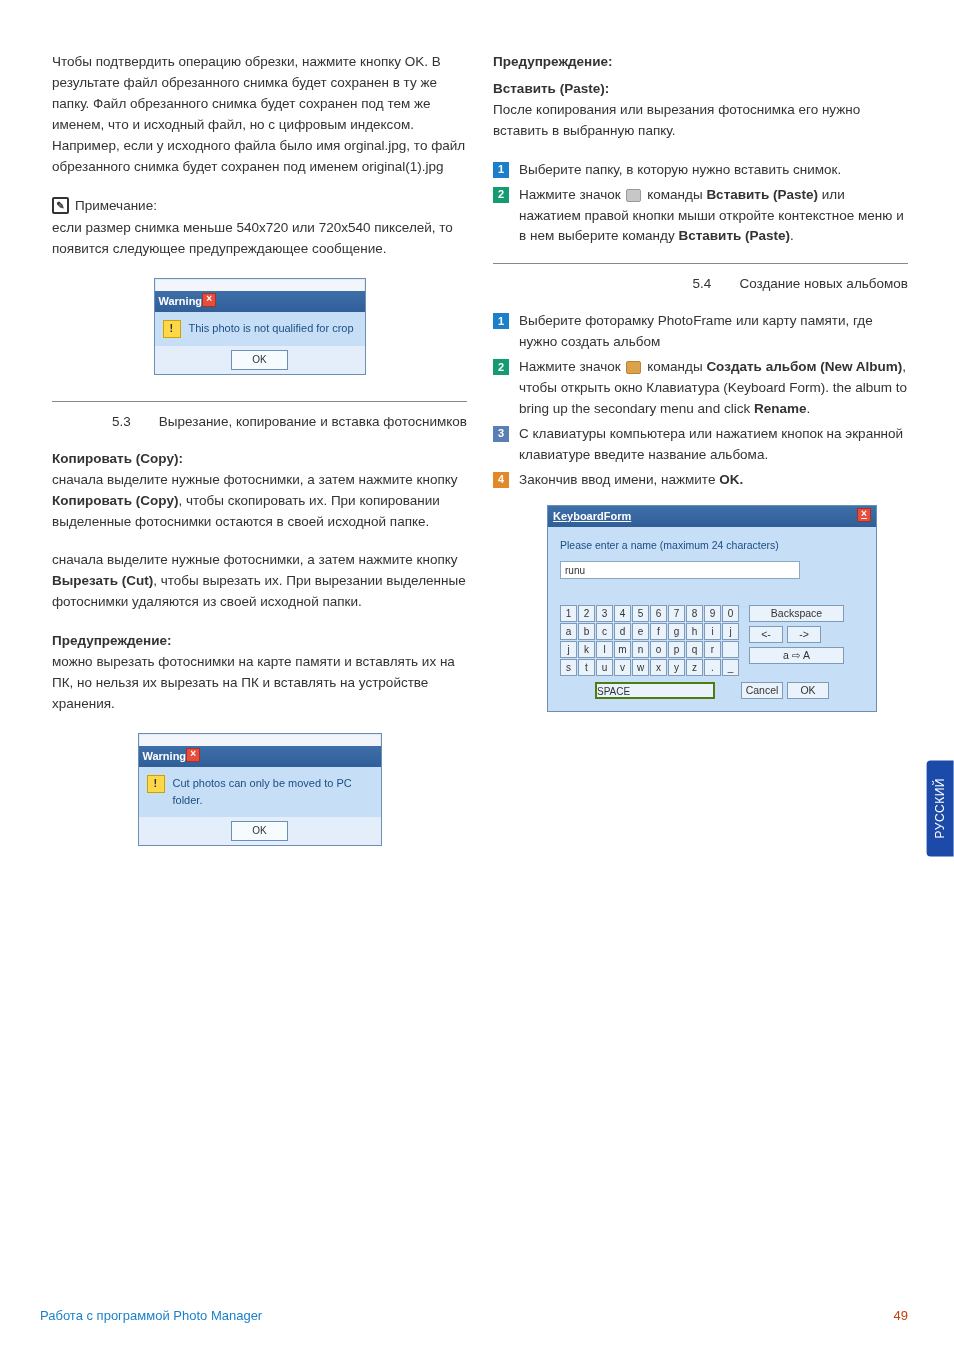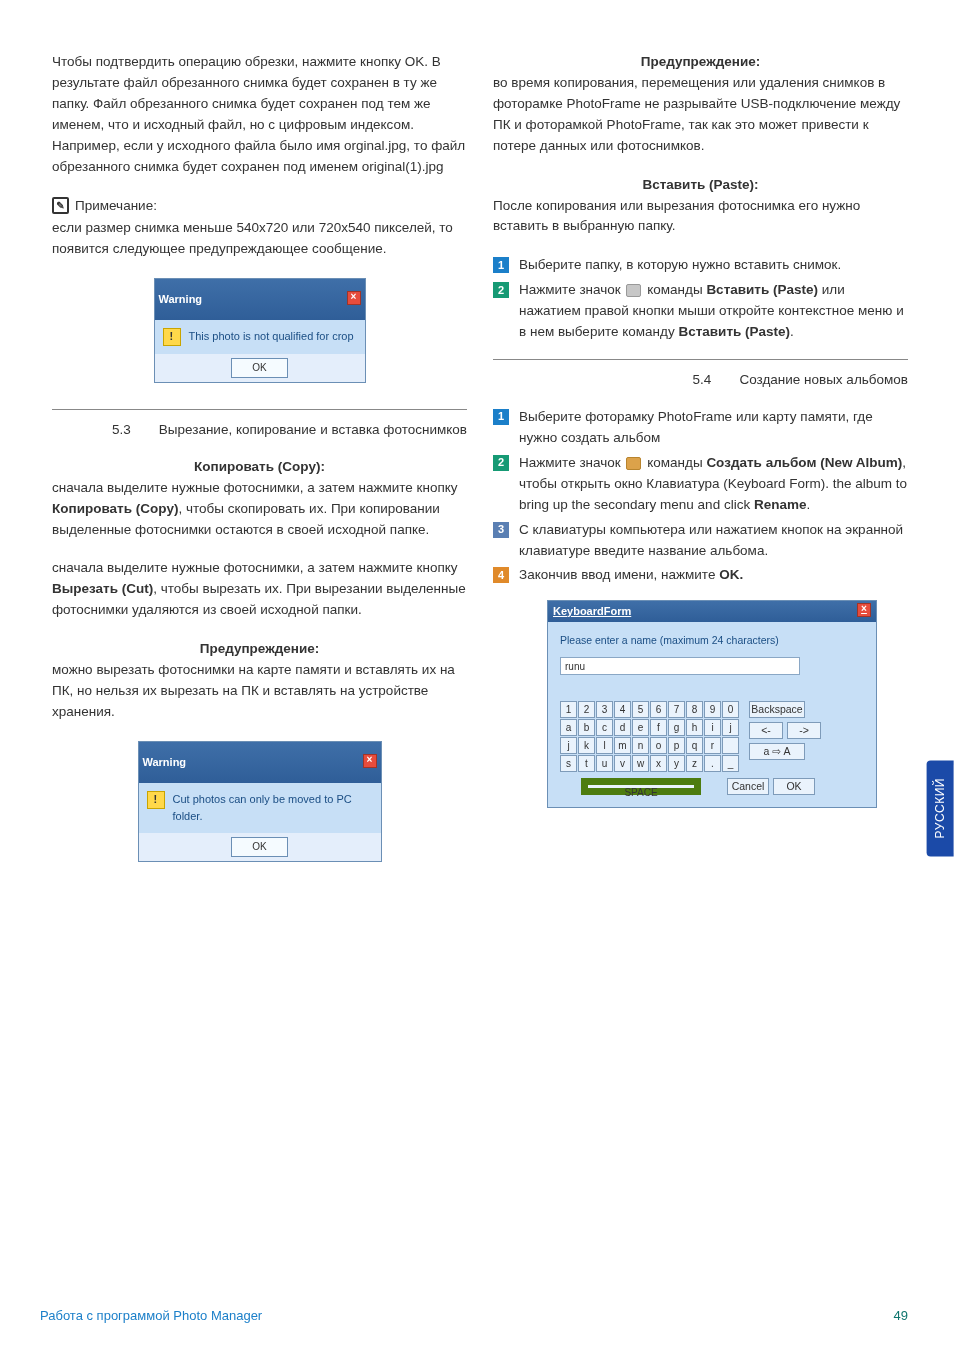--- a/index.html
+++ b/index.html
@@ -10,21 +10,21 @@
     color: #333;
     background: #fff;
     width: 954px;
     height: 1354px;
     position: relative;
     padding: 52px 46px 40px 52px;
   }
   .columns { display: flex; gap: 26px; }
   .col { flex: 1; min-width: 0; }
   .para { margin-bottom: 18px; }
-  .bold { font-weight: 700; text-align: center; }
+  .bold { font-weight: 700; }
   .note-row { display: flex; align-items: center; gap: 6px; margin-bottom: 2px; margin-top: 6px; }
   .note-icon {
     width: 17px; height: 17px; border: 2.2px solid #333; border-radius: 2px;
     display:inline-flex; align-items:center; justify-content:center;
     font-size:10px; font-weight:700;
   }
   .section-hdr { display: flex; gap: 28px; font-weight: 400; margin: 10px 0 16px; justify-content: flex-end; }
   .section-num { flex-shrink: 0; }
   .rule { border: none; border-top: 1px solid #888; margin: 26px 0 10px; }
   .rule2 { border: none; border-top: 1px solid #888; margin: 16px 0 10px; }
@@ -42,57 +42,57 @@
   .step-body { flex: 1; }
   .inline-icon {
     display: inline-block; width: 15px; height: 13px; background: #c7c7c7;
     border: 1px solid #999; border-radius: 2px; vertical-align: middle;
     margin: 0 2px;
   }
   .inline-icon.add { background: #dca24a; border-color:#b8842e; }
 
   
   .dlg { width: 212px; border: 1px solid #6b8fb5; background: #f2f6fb; font-size: 11px; margin: 6px auto 18px; box-shadow: 0 0 0 1px #dfe8f3 inset; }
-  .dlg-title { background: linear-gradient(#3f6fa8,#2f5e98); color:#fff; padding:12px 4px; display:flex; justify-content:space-between; font-weight:700; }
+  .dlg-title { background: linear-gradient(#3f6fa8,#2f5e98); color:#fff; padding:2px 4px; display:flex; font-weight:700;margin-top:12px; }
   .dlg-close { width:14px; height:14px; background:#e74c3c; color:#fff; border:1px solid #a03428; font-size:10px; line-height:1; text-align:center; }
   .dlg-body { background: #c7dff6; padding: 8px; color:#1b4e84; display:flex; gap:8px; align-items:flex-start;}
   .dlg-warn { width:18px; height:18px; background:#ffd84a; border:1px solid #c9a400; position:relative; flex-shrink:0;}
   .dlg-warn::after{content:"!"; position:absolute; left:6px; top:-1px; font-weight:700; color:#333;}
   .dlg-foot { text-align:center; padding:4px; background:#e4eefb;}
   .dlg-btn { display:inline-block; padding:1px 20px; border:1px solid #6b8fb5; background:#f5fbff; font-size:10px;}
 
   
   .kb { width: 330px; border:1px solid #6b8fb5; background:#f3f7fb; font-size:10.5px; margin: 10px 0 0 54px; }
   .kb-title { background: linear-gradient(#3f6fa8,#2f5e98); color:#fff; padding:2px 5px; display:flex; justify-content:space-between; font-weight:700; font-size:11px;text-decoration:underline;}
   .kb-inner { padding:10px 12px 12px; background:#c7dff6; }
   .kb-prompt { margin-bottom:8px; color:#1b4e84; }
   .kb-input { width:240px; height:18px; background:#fff; border:1px solid #8aa7c5; padding:1px 4px; font-size:10px; margin-bottom:26px;}
   .kb-rows { display:flex; gap:10px; align-items:flex-start;}
   .kb-keys { display:flex; flex-direction:column; gap:1px; }
   .kb-row { display:flex; gap:1px; }
   .kb-key { width:17px; height:17px; border:1px solid #7e9bb9; background:#eaf3fc; text-align:center; line-height:15px; font-size:10px;}
   .kb-space-row{display:flex; gap:26px; align-items:center; margin-top:6px;}
-  .kb-space { width:120px; height:17px; border:7px solid #4d7c0f; background:#eaf3fc; text-align:center; line-height:15px; font-size:10px; margin-left:21px;}
+  .kb-space { width:120px; height:17px; border:2px solid #4d7c0f; background:#eaf3fc; line-height:15px; font-size:10px; margin-left:35px;}
   .kb-side { display:flex; flex-direction:column; gap:4px; }
-  .kb-wide { height:17px; border:1px solid #7e9bb9; background:#eaf3fc; text-align:center; line-height:15px; width:56px;}
+  .kb-wide { height:17px; border:1px solid #7e9bb9; background:#eaf3fc; text-align:center; line-height:15px; width:95px;}
   .kb-half-row { display:flex; gap:4px; }
   .kb-half { width:34px; height:17px; border:1px solid #7e9bb9; background:#eaf3fc; text-align:center; line-height:15px;}
   .kb-ok-row{display:flex; gap:4px;}
   .kb-ok{width:42px;height:17px;border:1px solid #7e9bb9; background:#eaf3fc; text-align:center; line-height:15px;}
 
   
   .side-tab {
     position: absolute; right: 0; top: 760px;
     background: #1b4aa8; color: #fff;
     writing-mode: vertical-rl; transform: rotate(180deg);
     padding: 18px 4px; font-size: 12px; letter-spacing: 0.5px;
     border-radius: 0 4px 4px 0;
   }
   .footer { position: absolute; bottom: 28px; left: 40px; right: 46px; display:flex; justify-content:space-between; color:#1b7fc9; font-size:13px; }
-  .footer-num { color:#0f766e; }
+  .footer-num { color:#c2410c; }
 </style>
 </head>
 <body>
 
 <div class="columns">
 
   <div class="col">
     <p class="para">Чтобы подтвердить операцию обрезки, нажмите кнопку OK. В результате файл обрезанного снимка будет сохранен в ту же папку. Файл обрезанного снимка будет сохранен под тем же именем, что и исходный файл, но с цифровым индексом. Например, если у исходного файла было имя orginal.jpg, то файл обрезанного снимка будет сохранен под именем original(1).jpg</p>
 
     <div class="note-row">
@@ -143,21 +143,20 @@
         <span>Cut photos can only be moved to PC folder.</span>
       </div>
       <div class="dlg-foot">
         <span class="dlg-btn">OK</span>
       </div>
     </div>
   </div>
 
   <div class="col">
     <p class="bold">Предупреждение:</p>
-    <p class="para">во время копирования, перемещения или удаления снимков в фоторамке PhotoFrame не разрывайте USB-подключение между ПК и фоторамкой PhotoFrame, так как это может привести к потере данных или фотоснимков.</p>
 
     <p class="bold" style="margin-top:6px;">Вставить (Paste):</p>
     <p class="para">После копирования или вырезания фотоснимка его нужно вставить в выбранную папку.</p>
 
     <ul class="step-list">
       <li>
         <span class="step-num sn1">1</span>
         <span class="step-body">Выберите папку, в которую нужно вставить снимок.</span>
       </li>
       <li>

